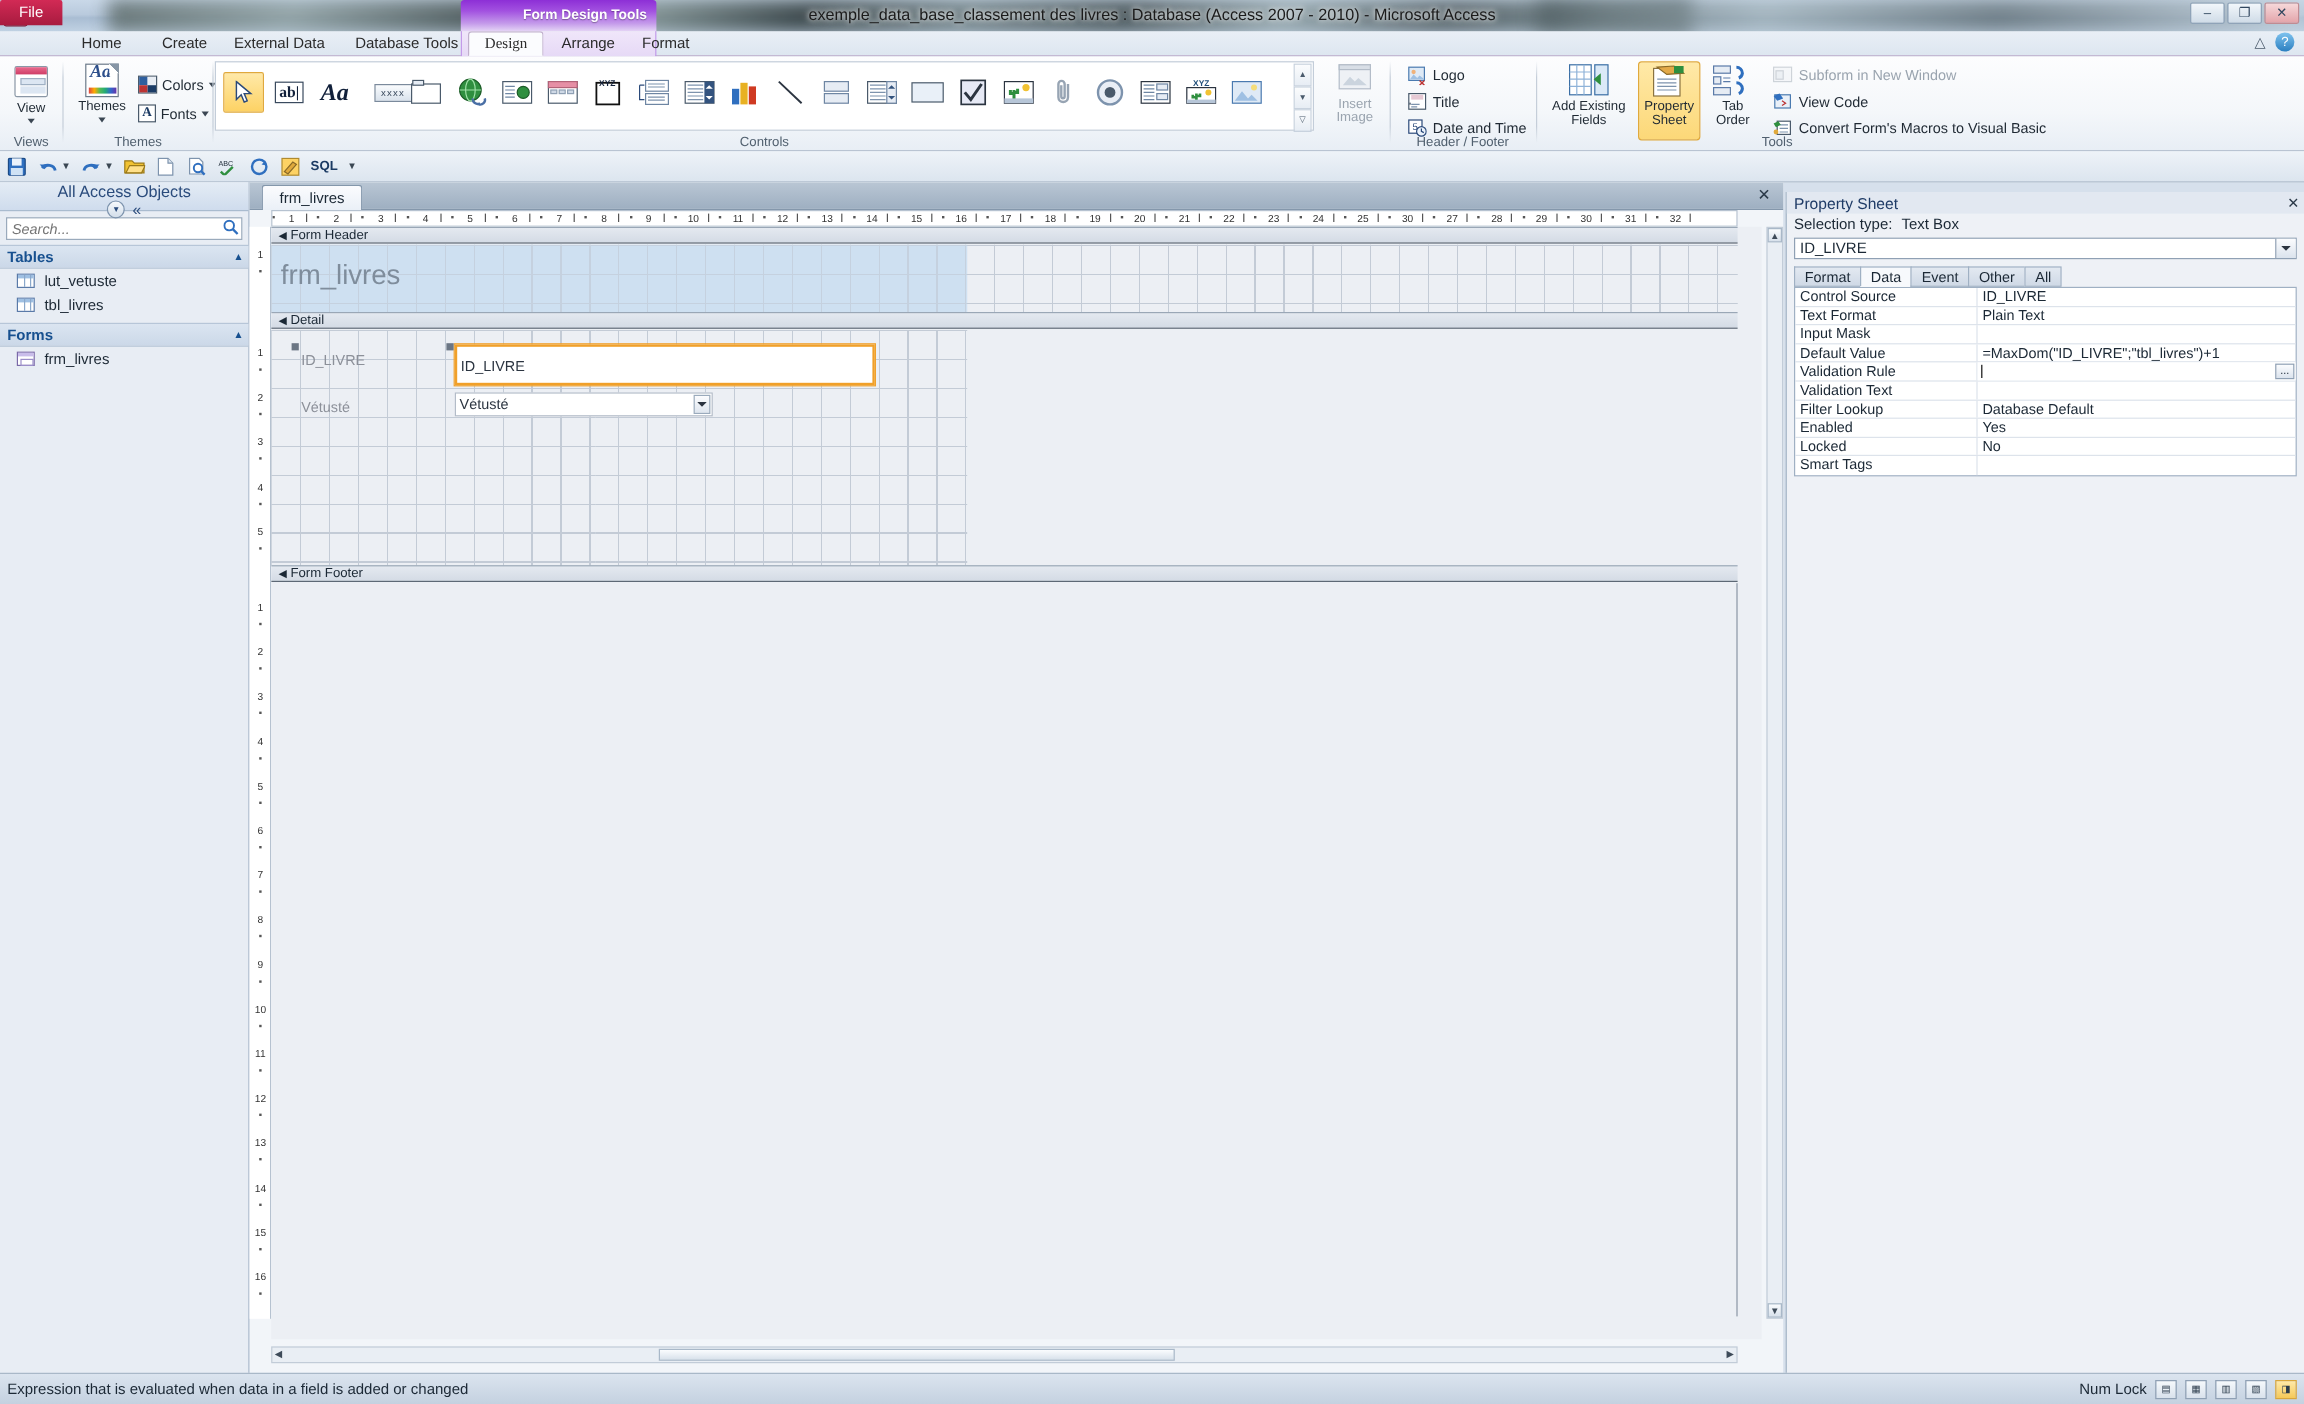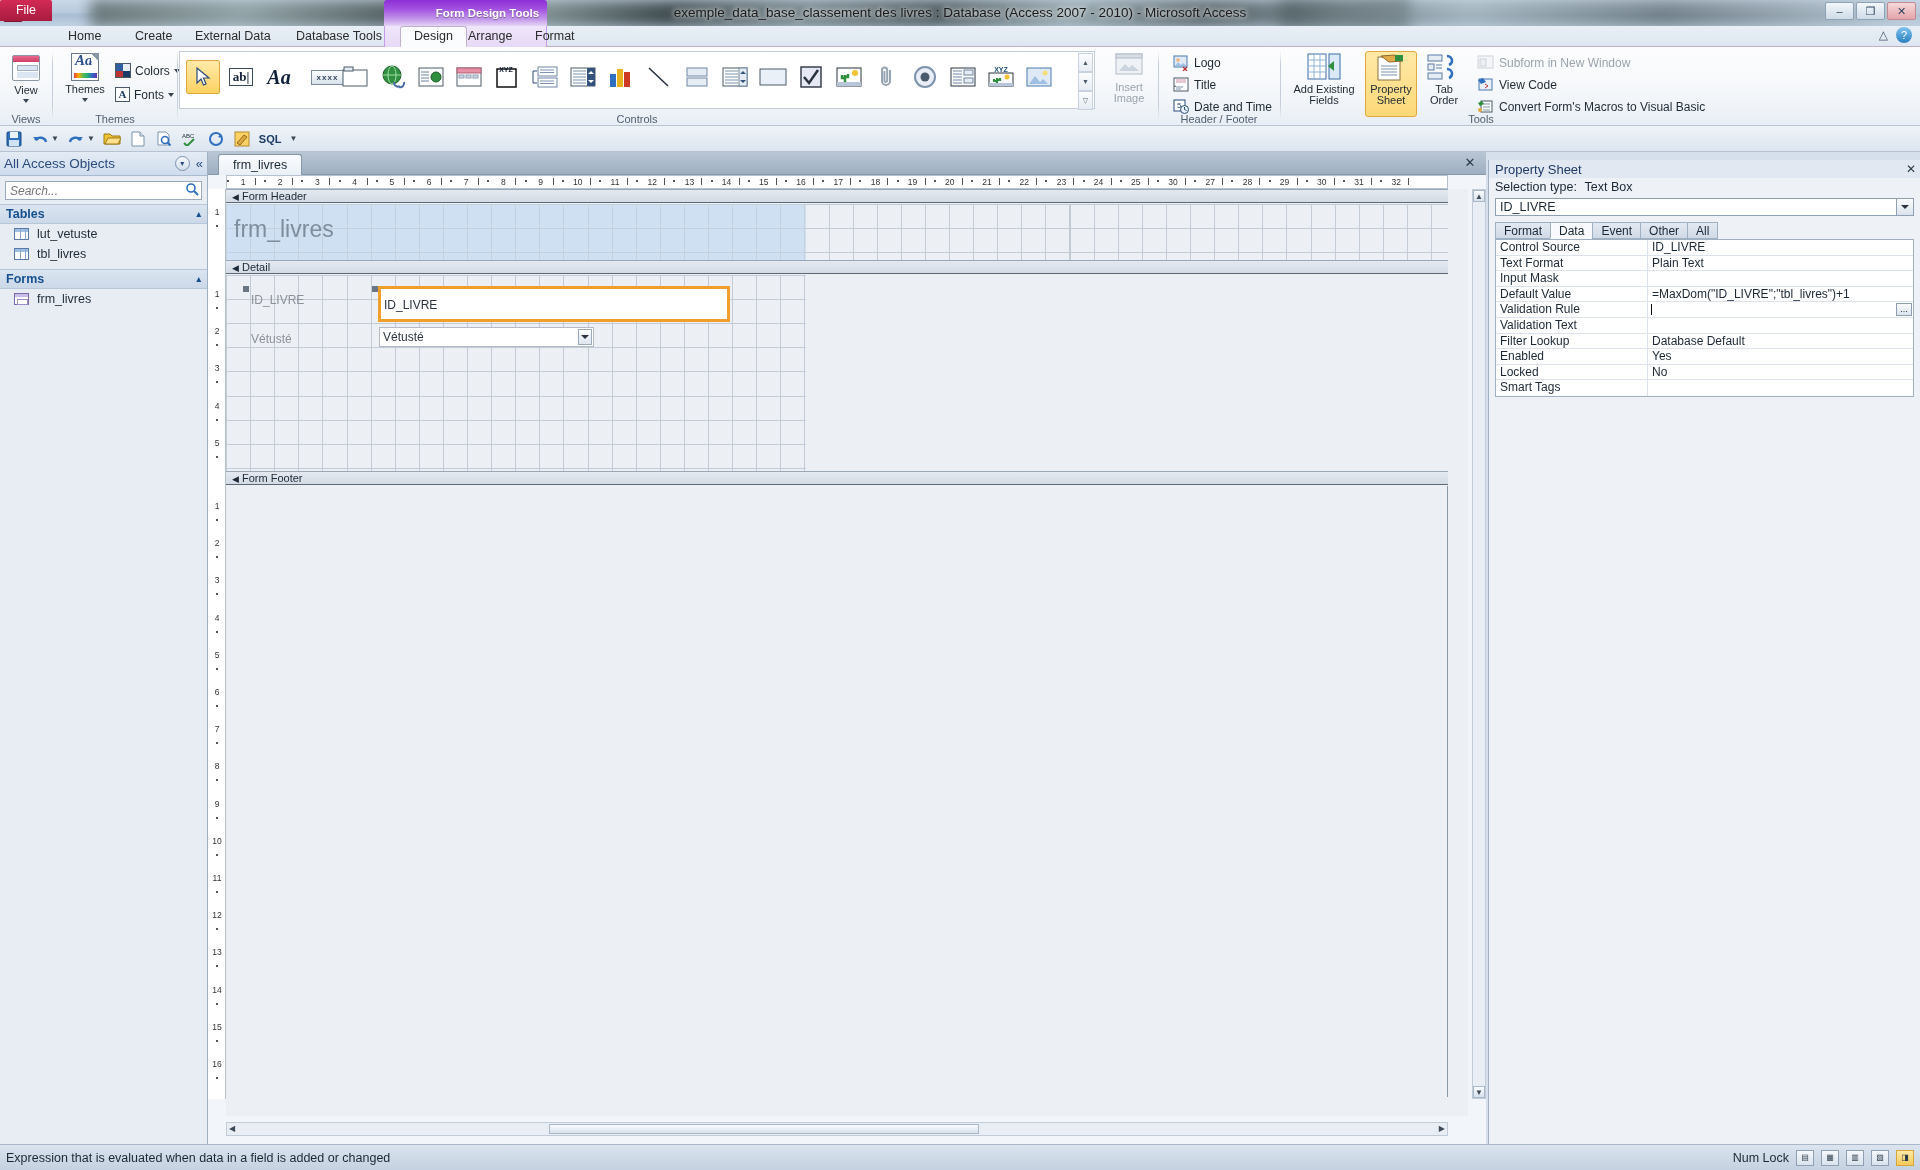--- a/index.html
+++ b/index.html
@@ -167,21 +167,21 @@
 
   
   .navpane {
     position:absolute; left:0; top:152px; width:208px; height:992px;
     background:#e8edf4; border-right:1px solid #9fb0c3;
   }
   .nav-header {
     height:24px; background:linear-gradient(to bottom,#e4ecf5,#cfdced);
     border-bottom:1px solid #a9bbcf;
     display:flex; align-items:center; justify-content:space-between; padding:0 4px;
-    color:#2a4b7c; font-size:13.5px;
+    color:#2a4b7c; font-size:13.5px;flex-direction:column;
   }
   .nav-search { margin:5px 5px 4px 5px; height:19px; background:#fff; border:1px solid #9aaabc;
     display:flex; align-items:center; }
   .nav-search input {
     border:0; outline:0; width:100%; height:17px; font-size:12px; padding-left:4px;
     font-style:italic; color:#55616d; font-family:"Liberation Sans", sans-serif; background:transparent;
   }
   .nav-group {
     height:20px; background:linear-gradient(to bottom,#dbe5f1,#cbd8e8);
     border-top:1px solid #b7c6d8; border-bottom:1px solid #b7c6d8;
@@ -360,21 +360,21 @@
   </div>
 
   <div class="tabstrip"></div>
   <div class="ctx-tabgroup-bg"></div>
 
   <div class="tab file" style="left:0px;width:52px;text-align:center;padding:0;">File</div>
   <div class="tab" style="left:55px;top:26px;">Home</div>
   <div class="tab" style="left:122px;top:26px;">Create</div>
   <div class="tab" style="left:182px;top:26px;">External Data</div>
   <div class="tab" style="left:283px;top:26px;">Database Tools</div>
-  <div class="tab active" style="left:400px;top:26px;">Design</div>
+  <div class="tab active" style="left:390px;top:26px;font-family:Liberation Serif, serif;">Design</div>
   <div class="tab" style="left:455px;top:26px;">Arrange</div>
   <div class="tab" style="left:522px;top:26px;">Format</div>
 
   <div style="position:absolute;right:32px;top:28px;font-size:12px;color:#4a5a6b;">△</div>
   <div style="position:absolute;right:8px;top:27px;width:16px;height:16px;border-radius:50%;
               background:linear-gradient(to bottom,#7fc3ef,#2b7fc0);color:#fff;font-size:11px;
               text-align:center;line-height:16px;">?</div>
 
   <div class="ribbon">
 
@@ -430,21 +430,21 @@
           <span style="display:inline-block;border:1px solid #3a4a5e;background:#fff;padding:0 3px;
                        font-size:13px;font-weight:bold;font-family:'Liberation Serif',serif;color:#11203a;">ab|</span>
         </div>
 
         <div class="ctl" style="left:82px;">
           <span style="font-family:'Liberation Serif',serif;font-size:20px;font-style:italic;font-weight:bold;color:#11203a;">Aa</span>
         </div>
 
         <div class="ctl" style="left:120px;">
           <span style="display:inline-block;border:1px solid #7b8a9c;background:linear-gradient(to bottom,#fafcfe,#d9e2ec);
-                       padding:2px 5px;font-size:8px;font-weight:bold;color:#3a4a5e;letter-spacing:1px;margin-left:21px;">xxxx</span>
+                       padding:2px 5px;font-size:8px;font-weight:normal;color:#3a4a5e;letter-spacing:1px;margin-left:21px;">xxxx</span>
         </div>
 
         <div class="ctl" style="left:158px;">
           <svg width="26" height="22" viewBox="0 0 26 22">
             <rect x="1" y="4" width="24" height="16" fill="#fff" stroke="#4a5a6b"></rect>
             <rect x="2" y="1" width="9" height="4" fill="#e6ecf4" stroke="#4a5a6b"></rect>
           </svg>
         </div>
 
         <div class="ctl" style="left:196px;">

